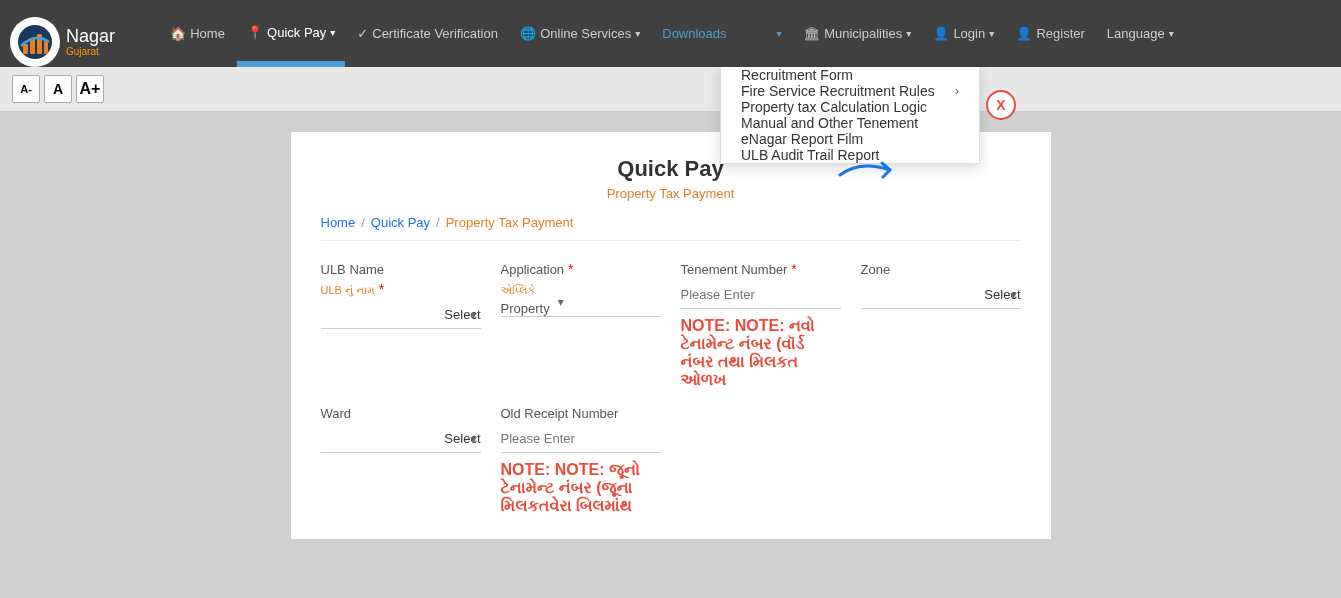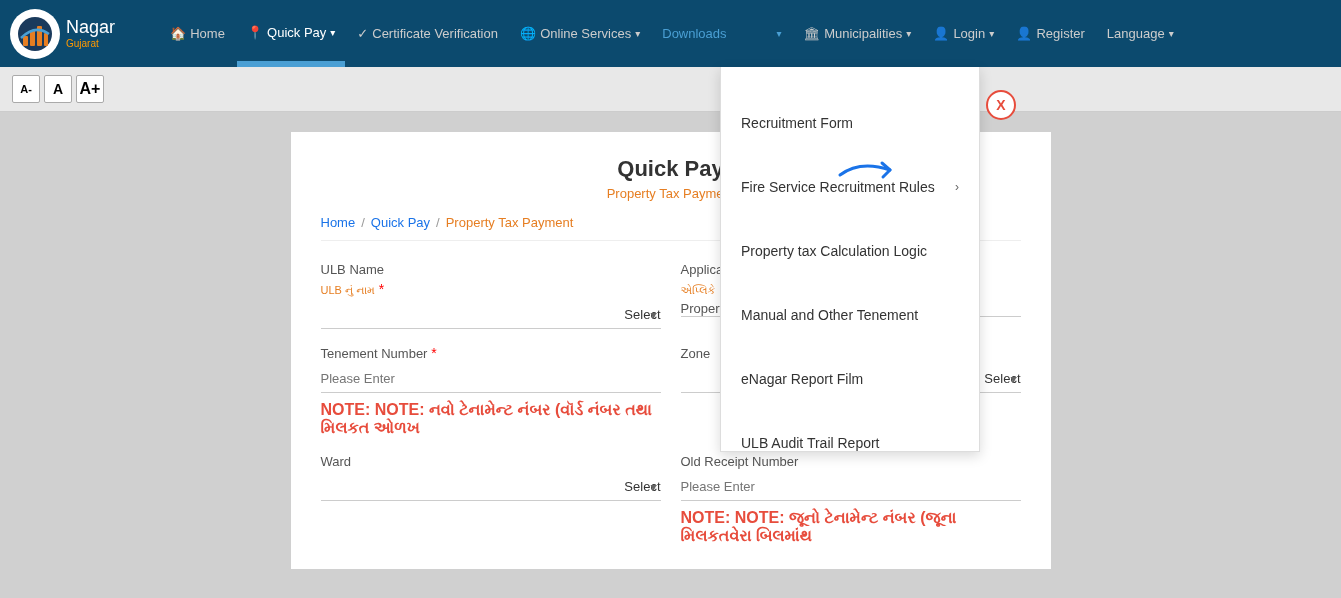--- a/index.html
+++ b/index.html
@@ -1,22 +1,22 @@
 <!DOCTYPE html>
 <html><head>
   <meta charset="utf-8">
   <style>
     * { margin: 0; padding: 0; box-sizing: border-box; }
     body { font-family: Arial, sans-serif; background: #d0d0d0; font-size: 14px; }
 
     
     .navbar {
-      background: #0c4a6e;
-      display: flex;
-      align-items: center;
+      background: #404040;
+      display: flex;
+      align-items: flex-end;
       padding: 0 10px;
       height: 67px;
       position: relative;
       z-index: 100;
     }
     .logo-area {
       display: flex;
       align-items: center;
       margin-right: 20px;
       min-width: 130px;
@@ -104,21 +104,21 @@
       margin-bottom: 20px;
       padding-bottom: 10px;
       border-bottom: 1px solid #eee;
     }
     .breadcrumb a { color: #1a73e8; text-decoration: none; }
     .breadcrumb .sep { color: #999; }
     .breadcrumb .current { color: #e67e22; font-weight: 500; }
 
     .form-grid {
       display: grid;
-      grid-template-columns: 1fr 1fr;
+      grid-template-columns: 1fr 1fr 1fr 1fr;
       gap: 16px 20px;
     }
 
     .form-group { display: flex; flex-direction: column; gap: 4px; }
     .form-label { font-size: 13px; color: #555; }
     .form-label-gujarati { font-size: 11px; color: #e67e22; }
     .form-input {
       width: 100%;
       border: none;
       border-bottom: 1px solid #ccc;
@@ -176,21 +176,20 @@
     }
     .dropdown-item {
       padding: 0 20px;
       font-size: 14px;
       color: #333;
       cursor: pointer;
       display: flex;
       justify-content: space-between;
       align-items: center;
       white-space: nowrap;
-      margin-top: 48px;
     }
     .dropdown-item .sub-arrow { color: #666; font-size: 12px; }
 
     
     .close-btn {
       position: absolute;
       top: 90px;
       right: 320px;
       width: 30px; height: 30px;
       border-radius: 50%;

